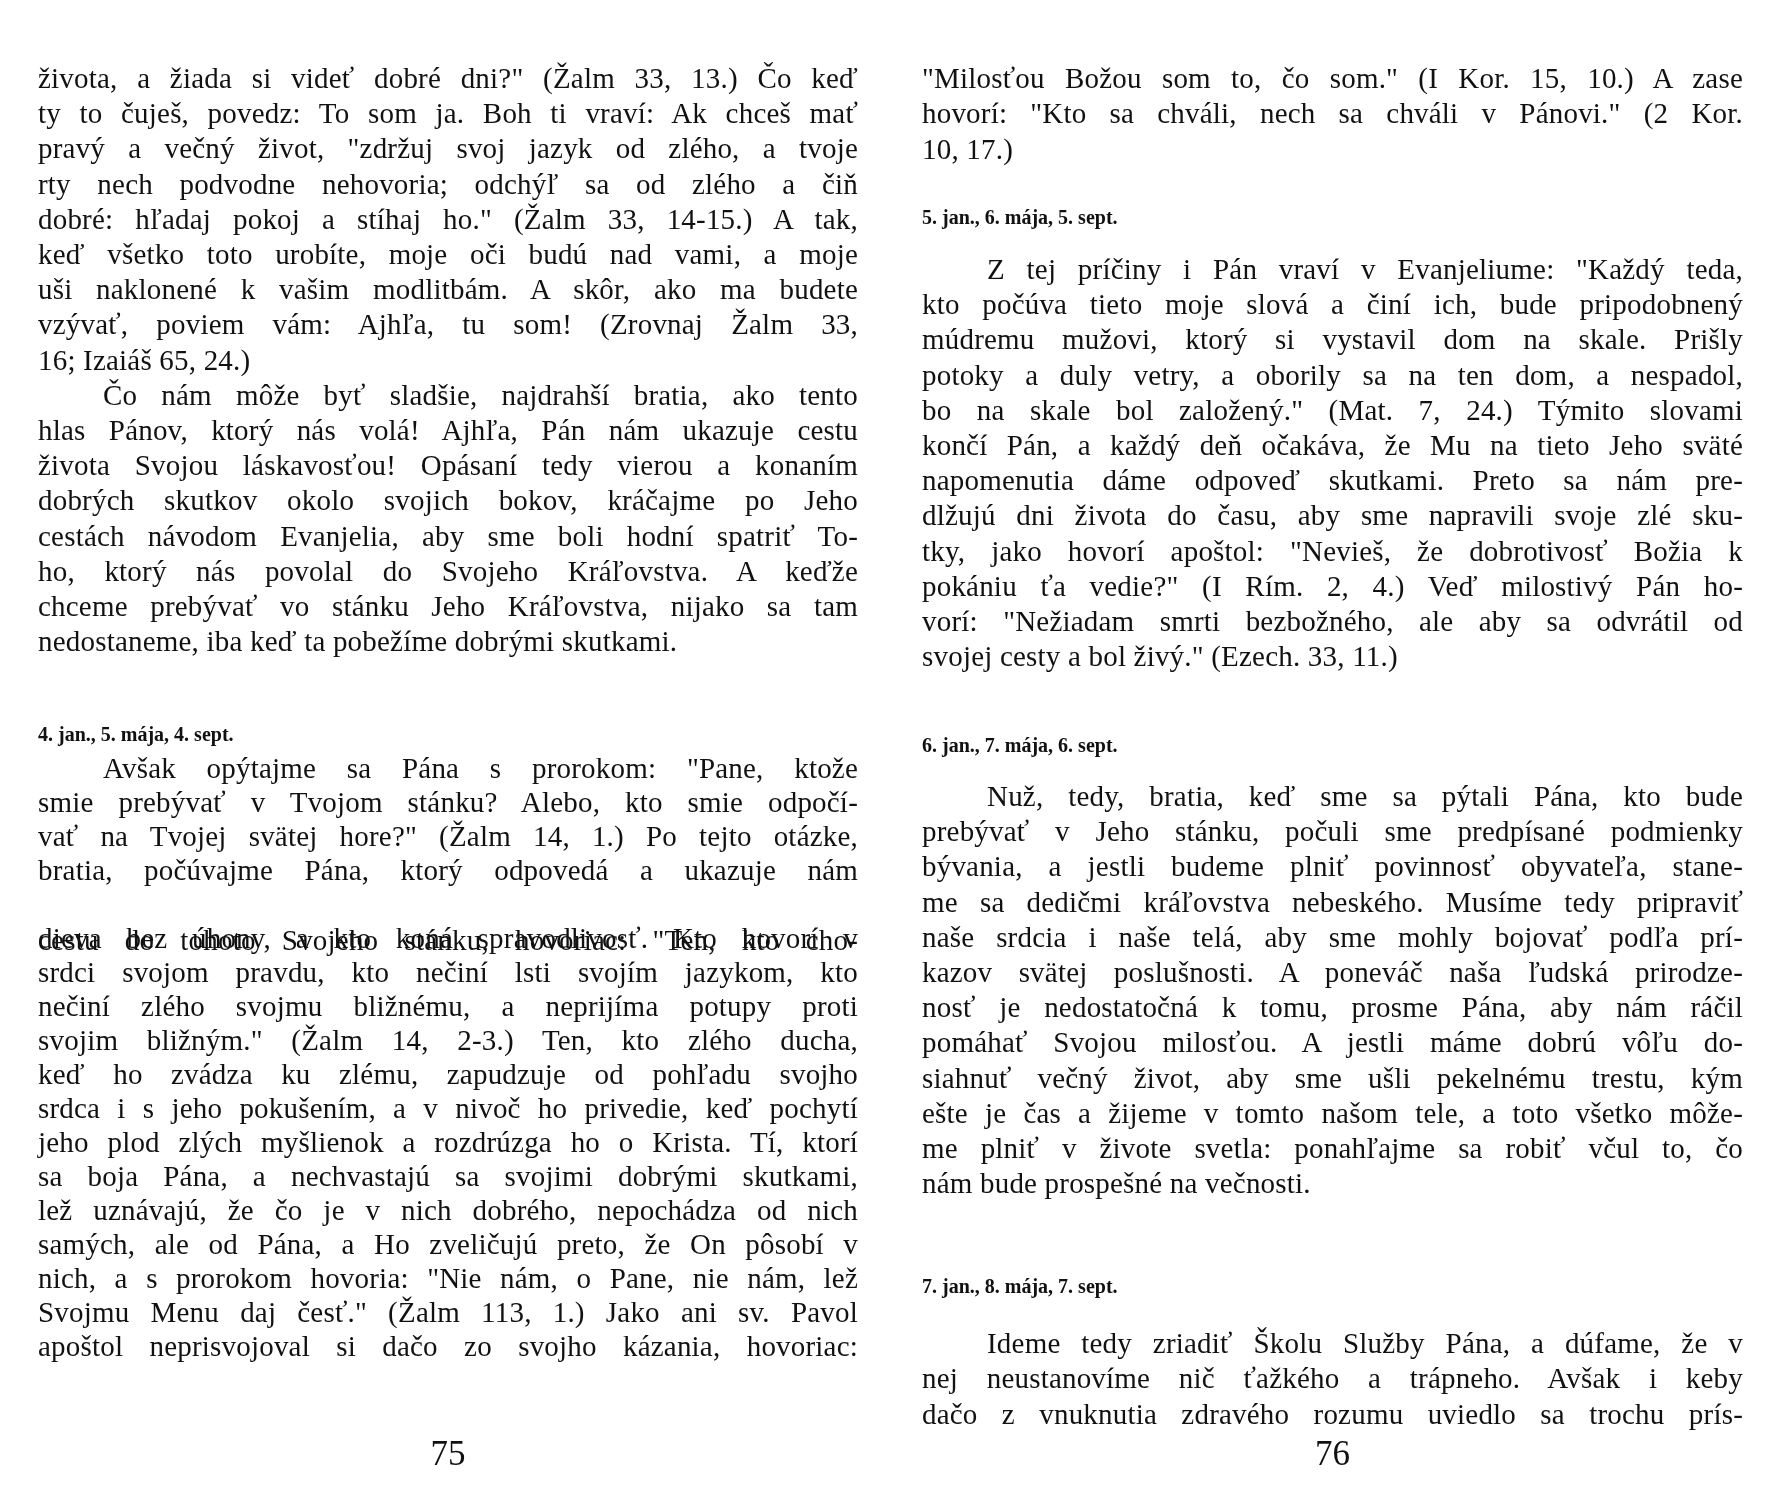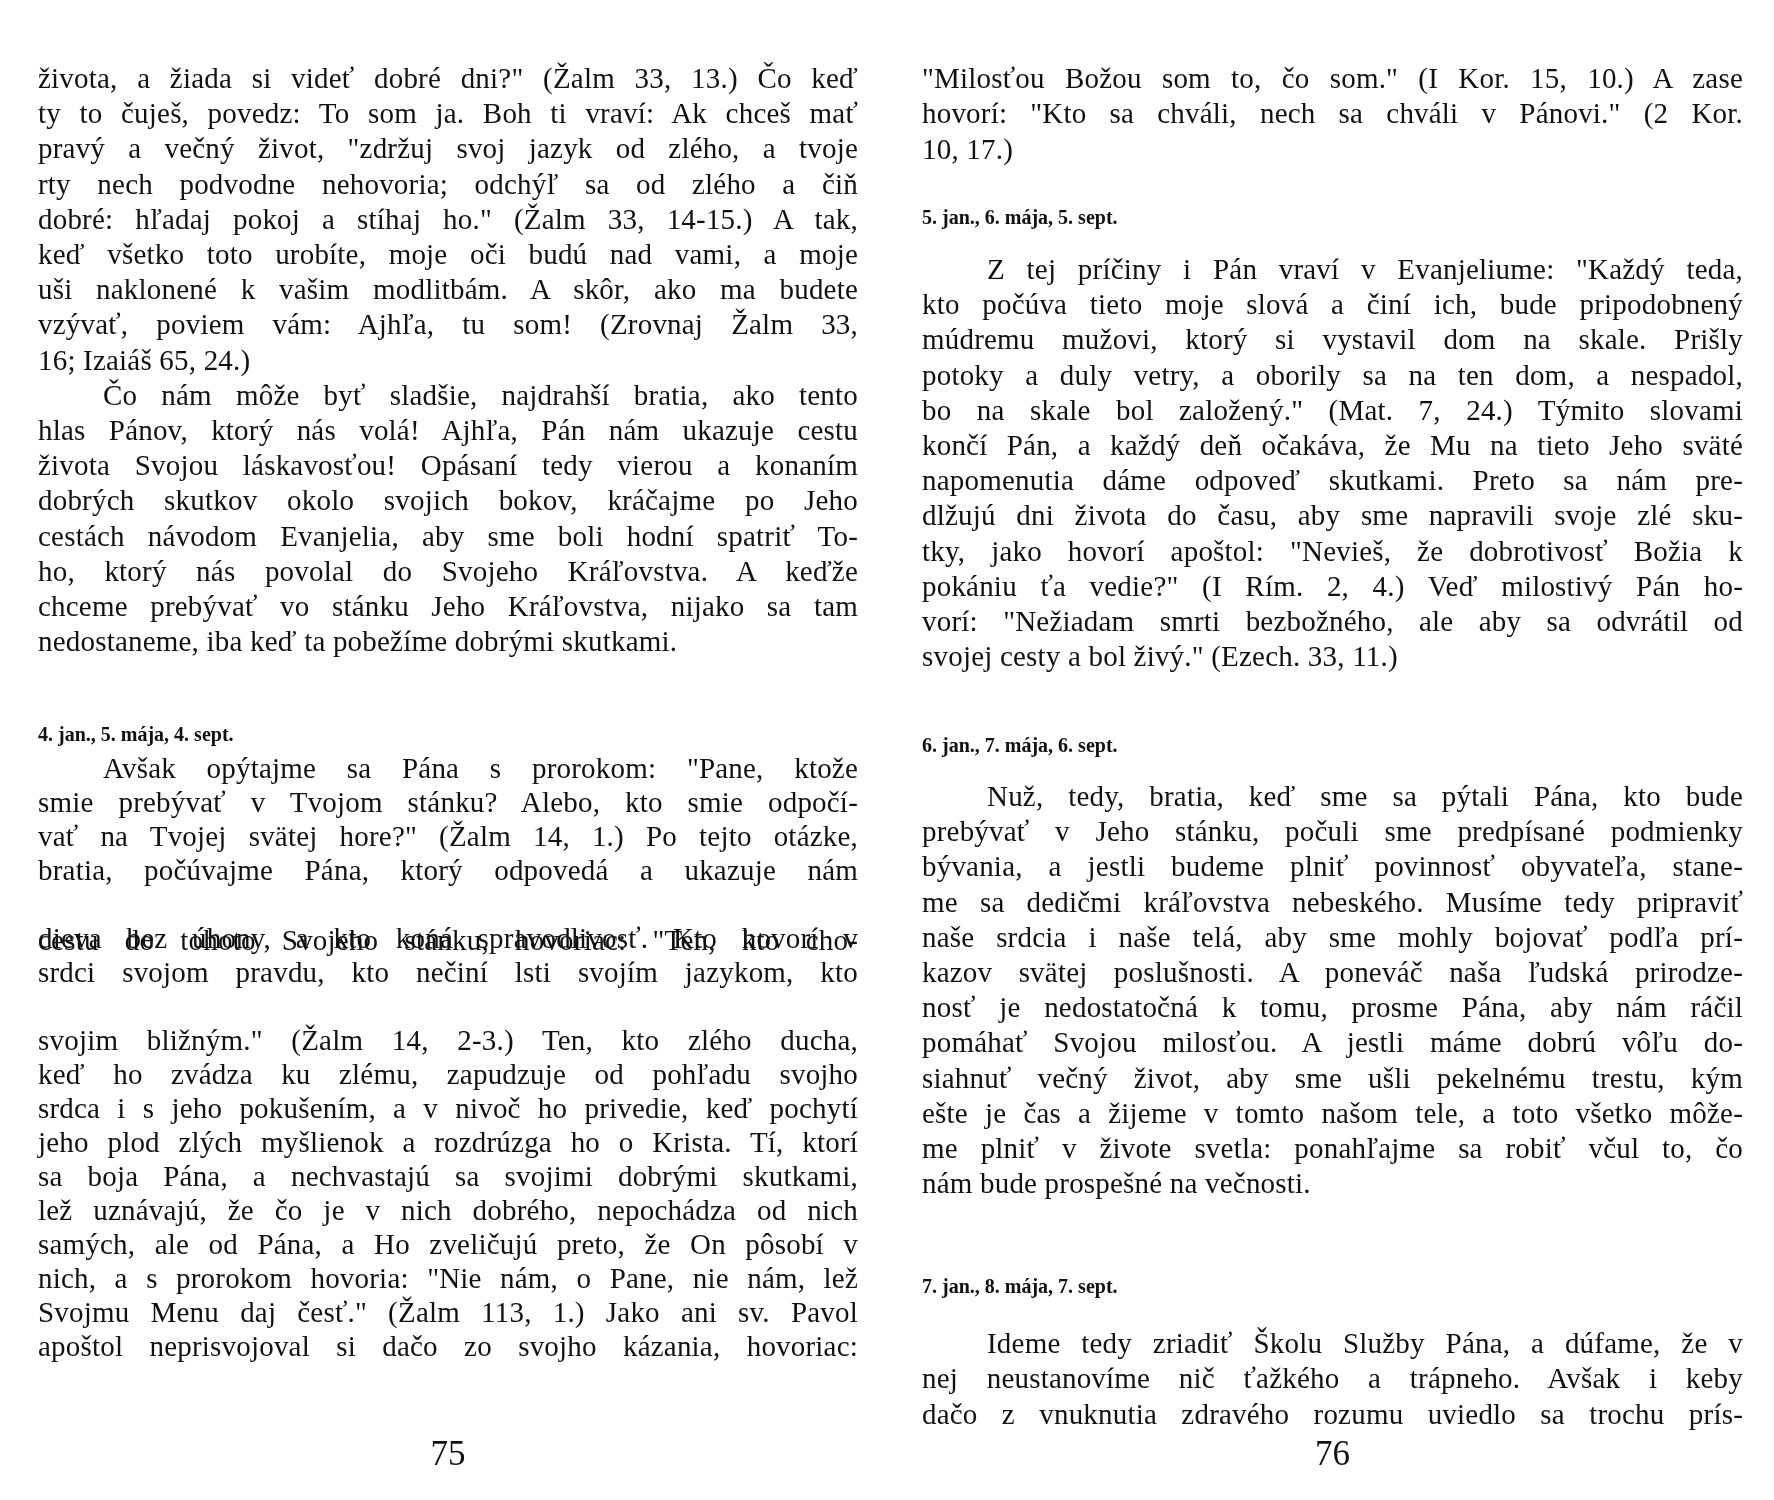--- a/index.html
+++ b/index.html
@@ -49,20 +49,21 @@
 
   <div class="heading" style="top:718px">4. jan., 5. mája, 4. sept.</div>
 
   <div class="line indent" style="top:750px">Avšak opýtajme sa Pána s prorokom: "Pane, ktože</div>
   <div class="line" style="top:784px">smie prebývať v Tvojom stánku? Alebo, kto smie odpočí-</div>
   <div class="line" style="top:818px">vať na Tvojej svätej hore?" (Žalm 14, 1.) Po tejto otázke,</div>
   <div class="line" style="top:852px">bratia, počúvajme Pána, ktorý odpovedá a ukazuje nám</div>
   <div class="line" style="top:922px">cestu do tohoto Svojeho stánku, hovoriac: "Ten, kto cho-</div>
   <div class="line" style="top:920px">dieva bez úhony, a kto koná spravodlivosť. Kto hovorí v</div>
   <div class="line" style="top:954px">srdci svojom pravdu, kto nečiní lsti svojím jazykom, kto</div>
+  <div class="line" style="top:988px">nečiní zlého svojmu bližnému, a neprijíma potupy proti</div>
   <div class="line" style="top:1022px">svojim bližným." (Žalm 14, 2-3.) Ten, kto zlého ducha,</div>
   <div class="line" style="top:1056px">keď ho zvádza ku zlému, zapudzuje od pohľadu svojho</div>
   <div class="line" style="top:1090px">srdca i s jeho pokušením, a v nivoč ho privedie, keď pochytí</div>
   <div class="line" style="top:1124px">jeho plod zlých myšlienok a rozdrúzga ho o Krista. Tí, ktorí</div>
   <div class="line" style="top:1158px">sa boja Pána, a nechvastajú sa svojimi dobrými skutkami,</div>
   <div class="line" style="top:1192px">lež uznávajú, že čo je v nich dobrého, nepochádza od nich</div>
   <div class="line" style="top:1226px">samých, ale od Pána, a Ho zveličujú preto, že On pôsobí v</div>
   <div class="line" style="top:1260px">nich, a s prorokom hovoria: "Nie nám, o Pane, nie nám, lež</div>
   <div class="line" style="top:1294px">Svojmu Menu daj česť." (Žalm 113, 1.) Jako ani sv. Pavol</div>
   <div class="line" style="top:1328px">apoštol neprisvojoval si dačo zo svojho kázania, hovoriac:</div>

